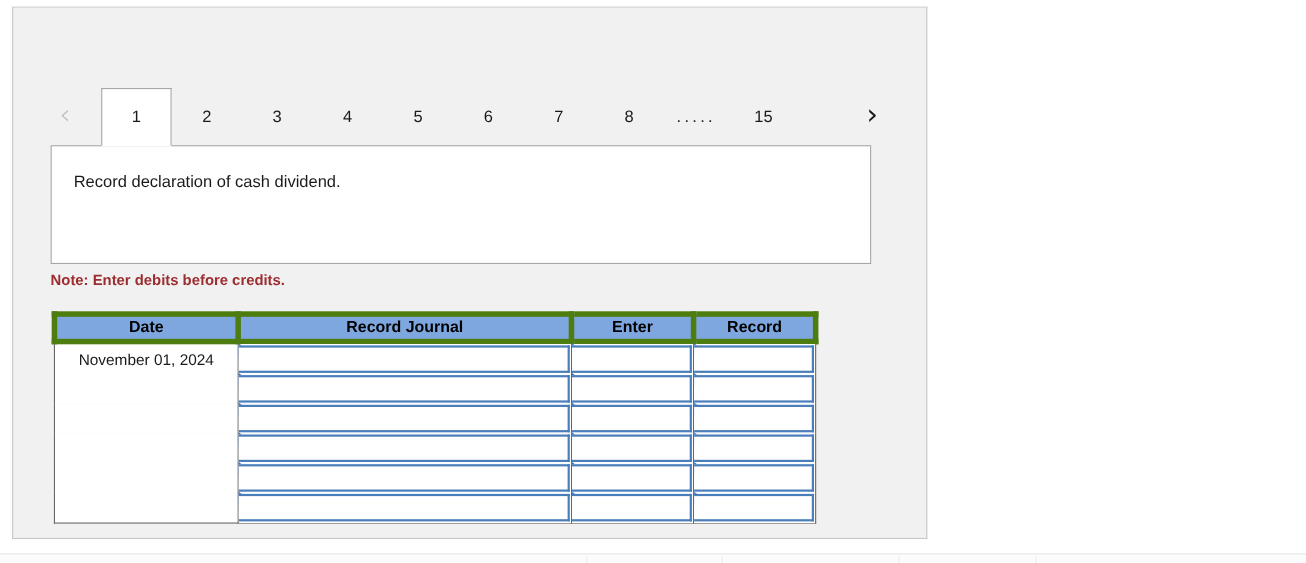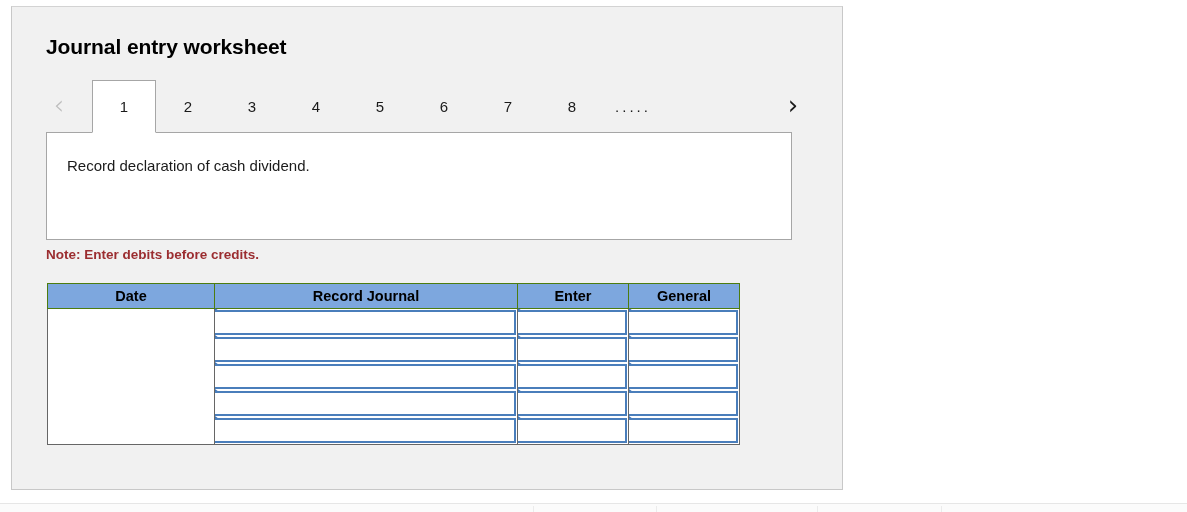--- a/index.html
+++ b/index.html
@@ -128,21 +128,21 @@
   
   #journal-table {
     position: absolute;
     left: 35px;
     top: 276px;
     border-collapse: collapse;
     table-layout: fixed;
   }
   #journal-table th {
     background: #7DA7DE;
-    border: 1px solid #4d7c0f;
+    border: 5px solid #4d7c0f;
     font-size: 14.5px;
     font-weight: bold;
     color: #000000;
     height: 25px;
     text-align: center;
   }
   #journal-table td {
     border-left: 1px solid #666666;
     border-right: 1px solid #666666;
     padding: 0;
@@ -203,36 +203,36 @@
     width: 1px;
     height: 7px;
     background: #ebebeb;
   }
 </style>
 </head>
 <body>
 
 <div id="worksheet-panel">
 
-  <div id="worksheet-title">Journal entry worksheet</div>
 
   <div id="tab-strip">
 
     <div id="prev-page-chevron" class="nav-chevron">‹</div>
 
     <div id="tab-list">
         <div class="tab-item active">1</div>
         <div class="tab-item">2</div>
         <div class="tab-item">3</div>
         <div class="tab-item">4</div>
         <div class="tab-item">5</div>
         <div class="tab-item">6</div>
         <div class="tab-item">7</div>
         <div class="tab-item">8</div>
         <div class="tab-item tab-ellipsis">.....</div>
+        <div class="tab-item">15</div>
       </div>
 
     <div id="next-page-chevron" class="nav-chevron">›</div>
   </div>
 
   <div id="entry-description-box">
     <div id="entry-description-text">Record declaration of cash dividend.</div>
   </div>
 
   <div id="debit-credit-note">Note: Enter debits before credits.</div>
@@ -242,24 +242,39 @@
       <col class="col-date">
       <col class="col-journal">
       <col class="col-debit">
       <col class="col-credit">
     </colgroup>
     <thead>
       <tr id="journal-header-row">
           <th>Date</th>
           <th>Record Journal</th>
           <th>Enter</th>
-          <th>General</th>
+          <th>Record</th>
         </tr>
     </thead>
     <tbody id="journal-body">
+        <tr>
+          <td class="date-cell">November 01, 2024</td>
+          <td class="input-cell">
+            <span class="input-marker"></span>
+            <div class="input-field"></div>
+          </td>
+          <td class="input-cell">
+            <span class="input-marker"></span>
+            <div class="input-field"></div>
+          </td>
+          <td class="input-cell">
+            <span class="input-marker"></span>
+            <div class="input-field"></div>
+          </td>
+        </tr>
         <tr>
           <td class="date-cell"></td>
           <td class="input-cell">
             <span class="input-marker"></span>
             <div class="input-field"></div>
           </td>
           <td class="input-cell">
             <span class="input-marker"></span>
             <div class="input-field"></div>
           </td>

